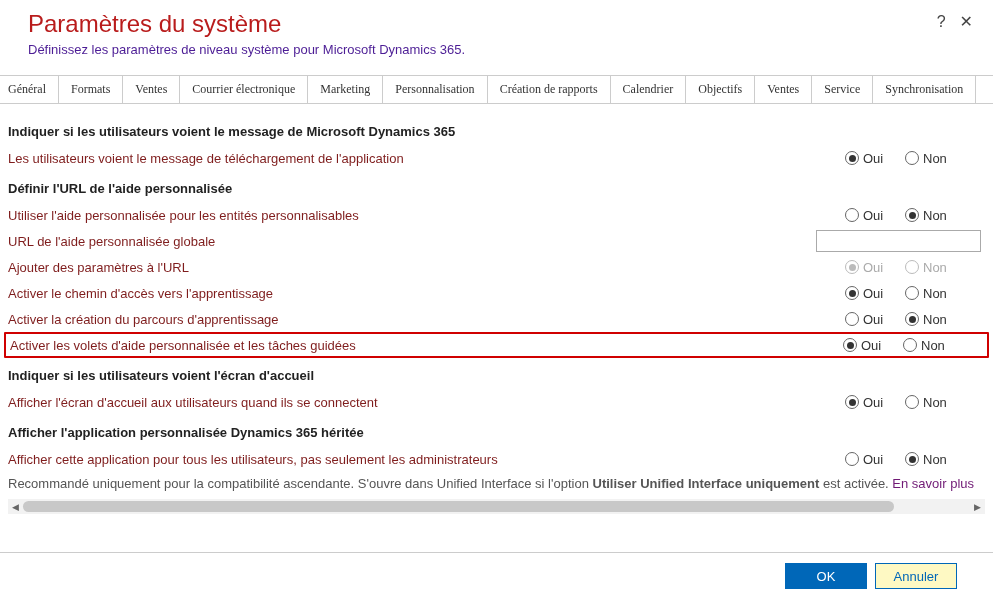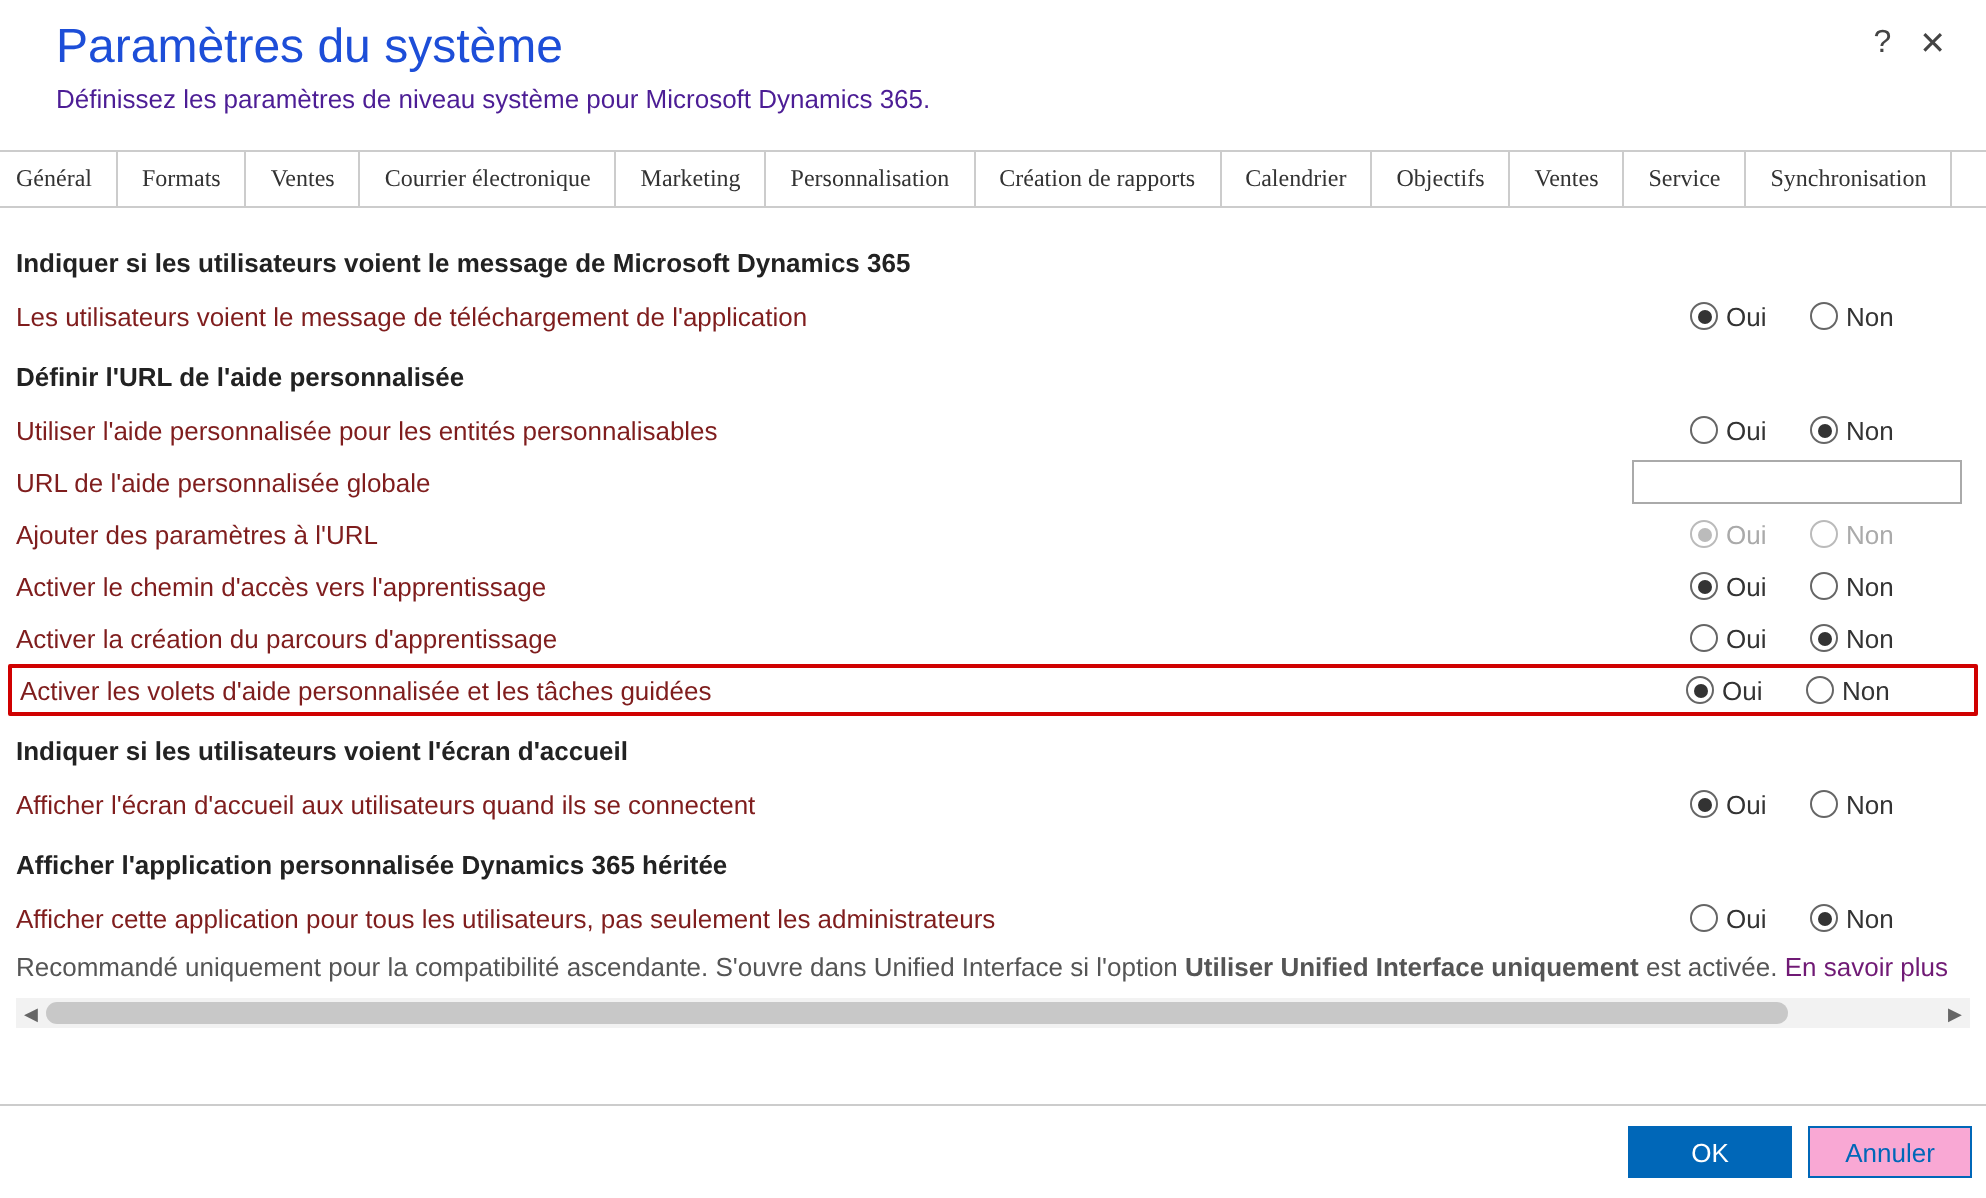--- a/index.html
+++ b/index.html
@@ -24,21 +24,21 @@
   display: flex;
   gap: 14px;
   align-items: center;
   font-size: 16px;
   color: #444;
 }
 .header-icons span { cursor: pointer; }
 .title {
   font-size: 24px;
   font-weight: 400;
-  color: #1d4ed8;
+  color: #b91c1c;
   margin-bottom: 4px;
 }
 .subtitle {
   font-size: 13px;
   color: #4c1d95;
 }
 .tabs {
   display: flex;
   border-top: 1px solid #ccc;
   border-bottom: 1px solid #ccc;
@@ -167,42 +167,42 @@
   width: 92%;
   background: #c8c8c8;
   border-radius: 6px;
 }
 .footer {
   position: absolute;
   bottom: 0;
   left: 0;
   right: 0;
   border-top: 1px solid #ccc;
-  padding: 10px 7px;
+  padding: 10px 36px;
   display: flex;
   justify-content: flex-end;
   gap: 8px;
   background: #fff;
 }
 .btn {
   min-width: 82px;
   height: 26px;
   font-size: 13px;
   border: 1px solid #0067b8;
   display: flex;
   align-items: center;
   justify-content: center;
   cursor: pointer;
 }
 .btn-primary {
   background: #0067b8;
   color: #fff;
 }
 .btn-secondary {
-  background: #f9a8d4;
+  background: #fef9c3;
   color: #0067b8;
 }
 </style>
 </head>
 <body>
 
 <div class="header">
   <div class="header-icons">
     <span>?</span>
     <span>✕</span>

